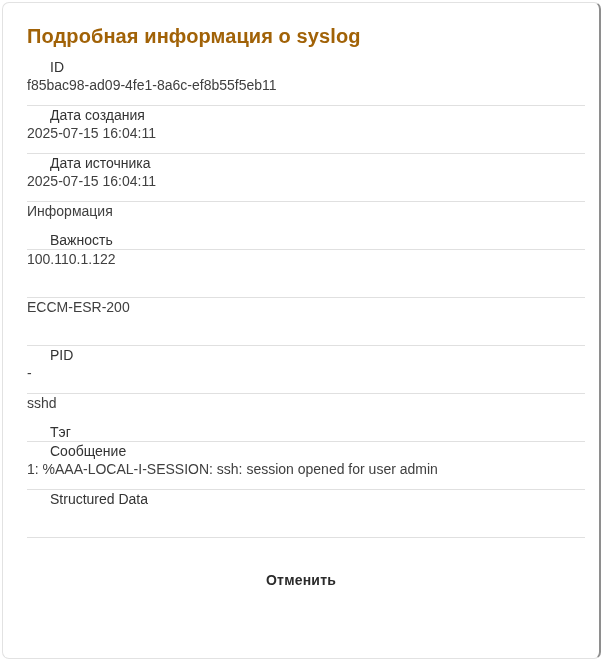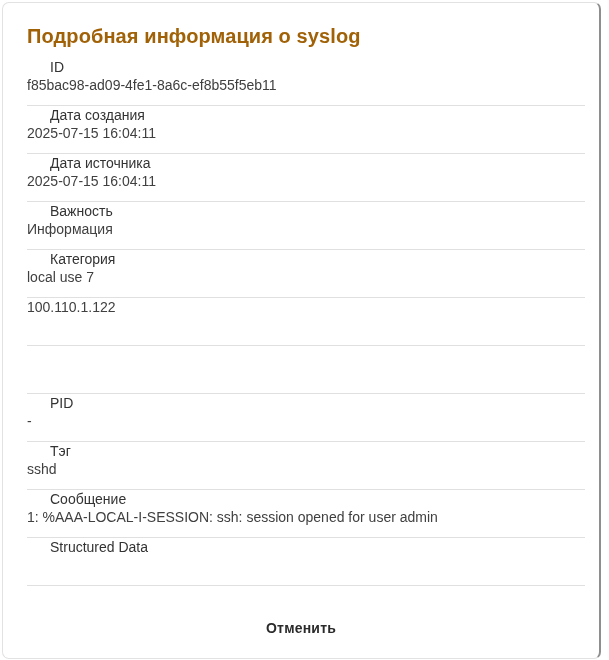--- a/index.html
+++ b/index.html
@@ -83,39 +83,36 @@
       </div>
       <div class="row">
         <div class="cell label">Дата создания</div>
         <div class="cell value">2025-07-15 16:04:11</div>
       </div>
       <div class="row">
         <div class="cell label">Дата источника</div>
         <div class="cell value">2025-07-15 16:04:11</div>
       </div>
       <div class="row">
+        <div class="cell value">Информация</div>
         <div class="cell label">Важность</div>
-        <div class="cell value">Информация</div>
-      </div>
-      <div class="row">
-        <div class="cell label">Категория</div>
-        <div class="cell value">local use 7</div>
       </div>
       <div class="row">
         <div class="cell value">100.110.1.122</div>
       </div>
       <div class="row">
+        <div class="cell value">ECCM-ESR-200</div>
       </div>
       <div class="row">
         <div class="cell label">PID</div>
         <div class="cell value">-</div>
       </div>
       <div class="row">
+        <div class="cell value">sshd</div>
         <div class="cell label">Тэг</div>
-        <div class="cell value">sshd</div>
       </div>
       <div class="row">
         <div class="cell label">Сообщение</div>
         <div class="cell value">1: %AAA-LOCAL-I-SESSION: ssh: session opened for user admin</div>
       </div>
       <div class="row">
         <div class="cell label">Structured Data</div>
         <div class="cell value"></div>
       </div>
     </div>

